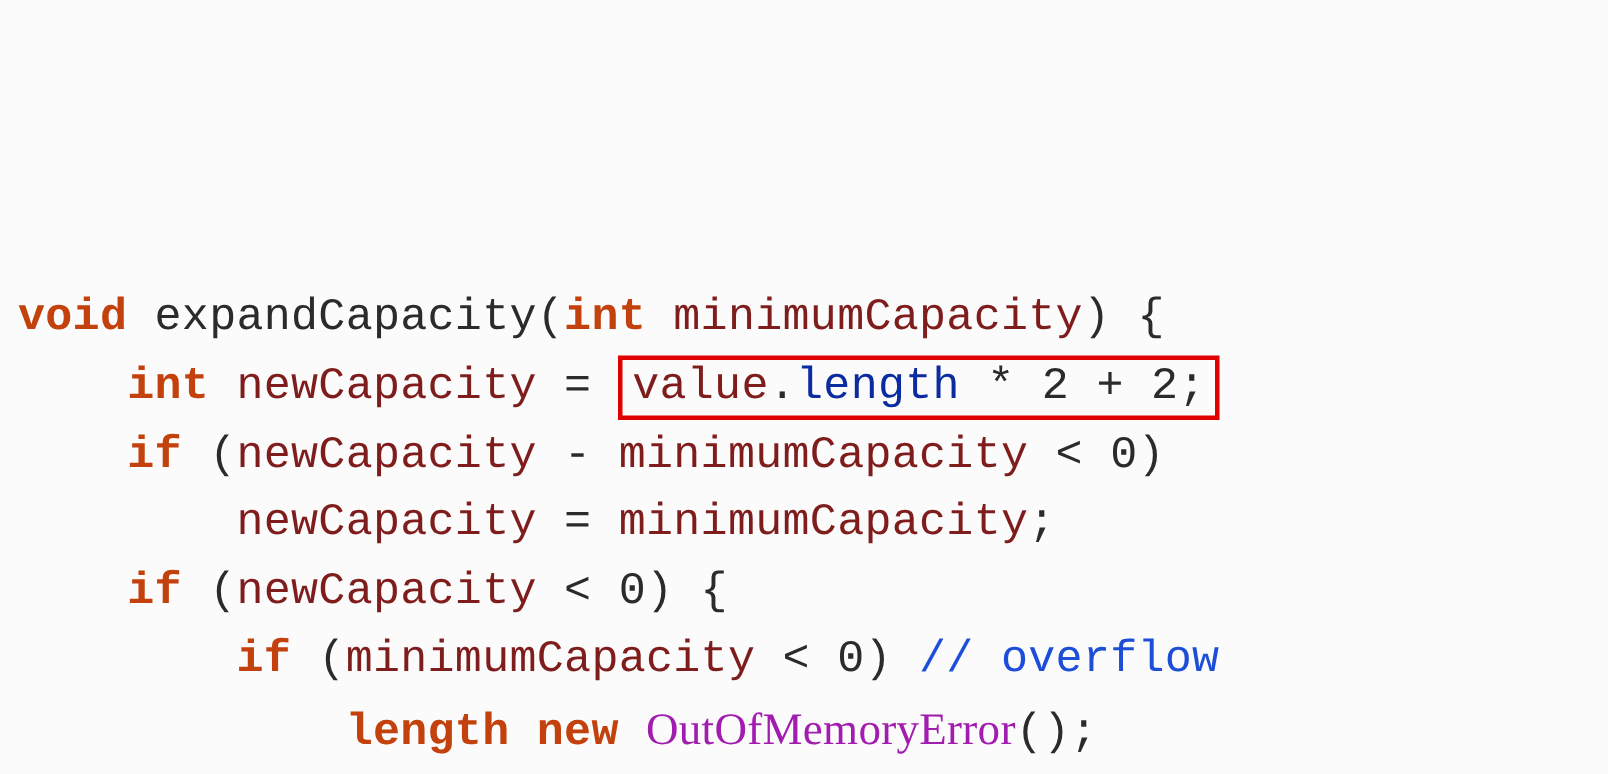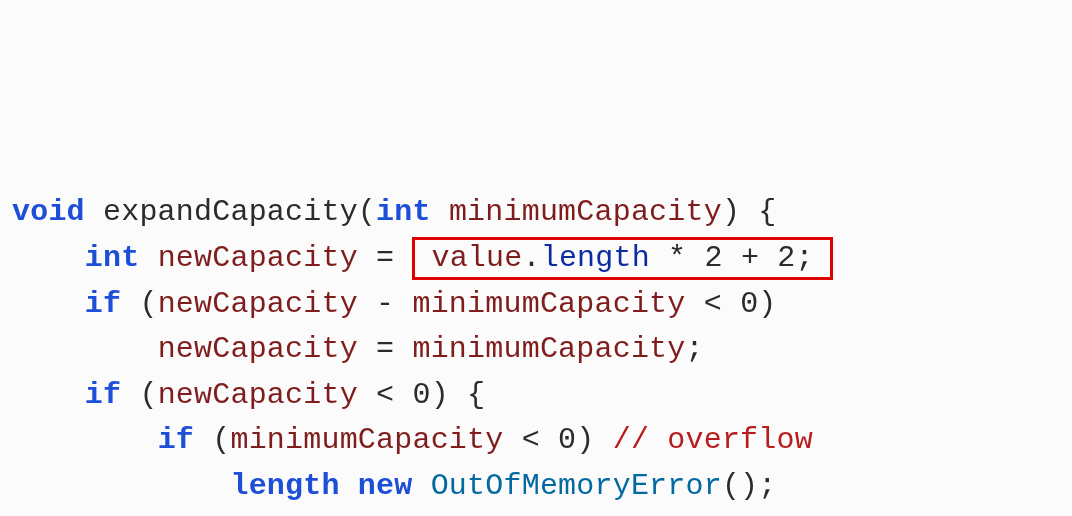--- a/index.html
+++ b/index.html
@@ -6,32 +6,32 @@
     margin: 0;
     padding: 8px 12px;
     background: #fbfbfb;
     font-family: "Courier New", Consolas, monospace;
     font-size: 30px;
     line-height: 1.52;
     color: #2b2b2b;
     white-space: pre;
     letter-spacing: 0.2px;
   }
-  .kw   { color: #1d4ed8; font-weight: bold; }   
+  .kw   { color: #c2410c; font-weight: bold; }   
   .id   { color: #7f1d1d; }                      
   .mth  { color: #2b2b2b; margin-top: 33px; }                      
   .pun  { color: #2b2b2b; }                      
   .num  { color: #2b2b2b; }
-  .cmt  { color: #b91c1c; }
+  .cmt  { color: #1d4ed8; }
   .bi   { font-style: italic; font-weight: bold; color: #0b2ba0; } 
-  .cls  { color: #0369a1; }
+  .cls  { color: #a21caf; font-family: Liberation Serif, serif; }
   .fld  { color: #0b2ba0; }                      
   .hl {
     border: 3px solid #e00000;
-    padding: 0 16px;
+    padding: 0 6px;
     display: inline-block;
     line-height: 1.25;
   }
 </style>
 </head>
 <body>
 
 
 
 <div><span><span class="kw">void</span><span> </span><span class="mth">expandCapacity</span><span class="pun">(</span><span class="kw">int</span><span> </span><span class="id">minimumCapacity</span><span class="pun">)</span><span> </span><span class="pun">{</span></span>

